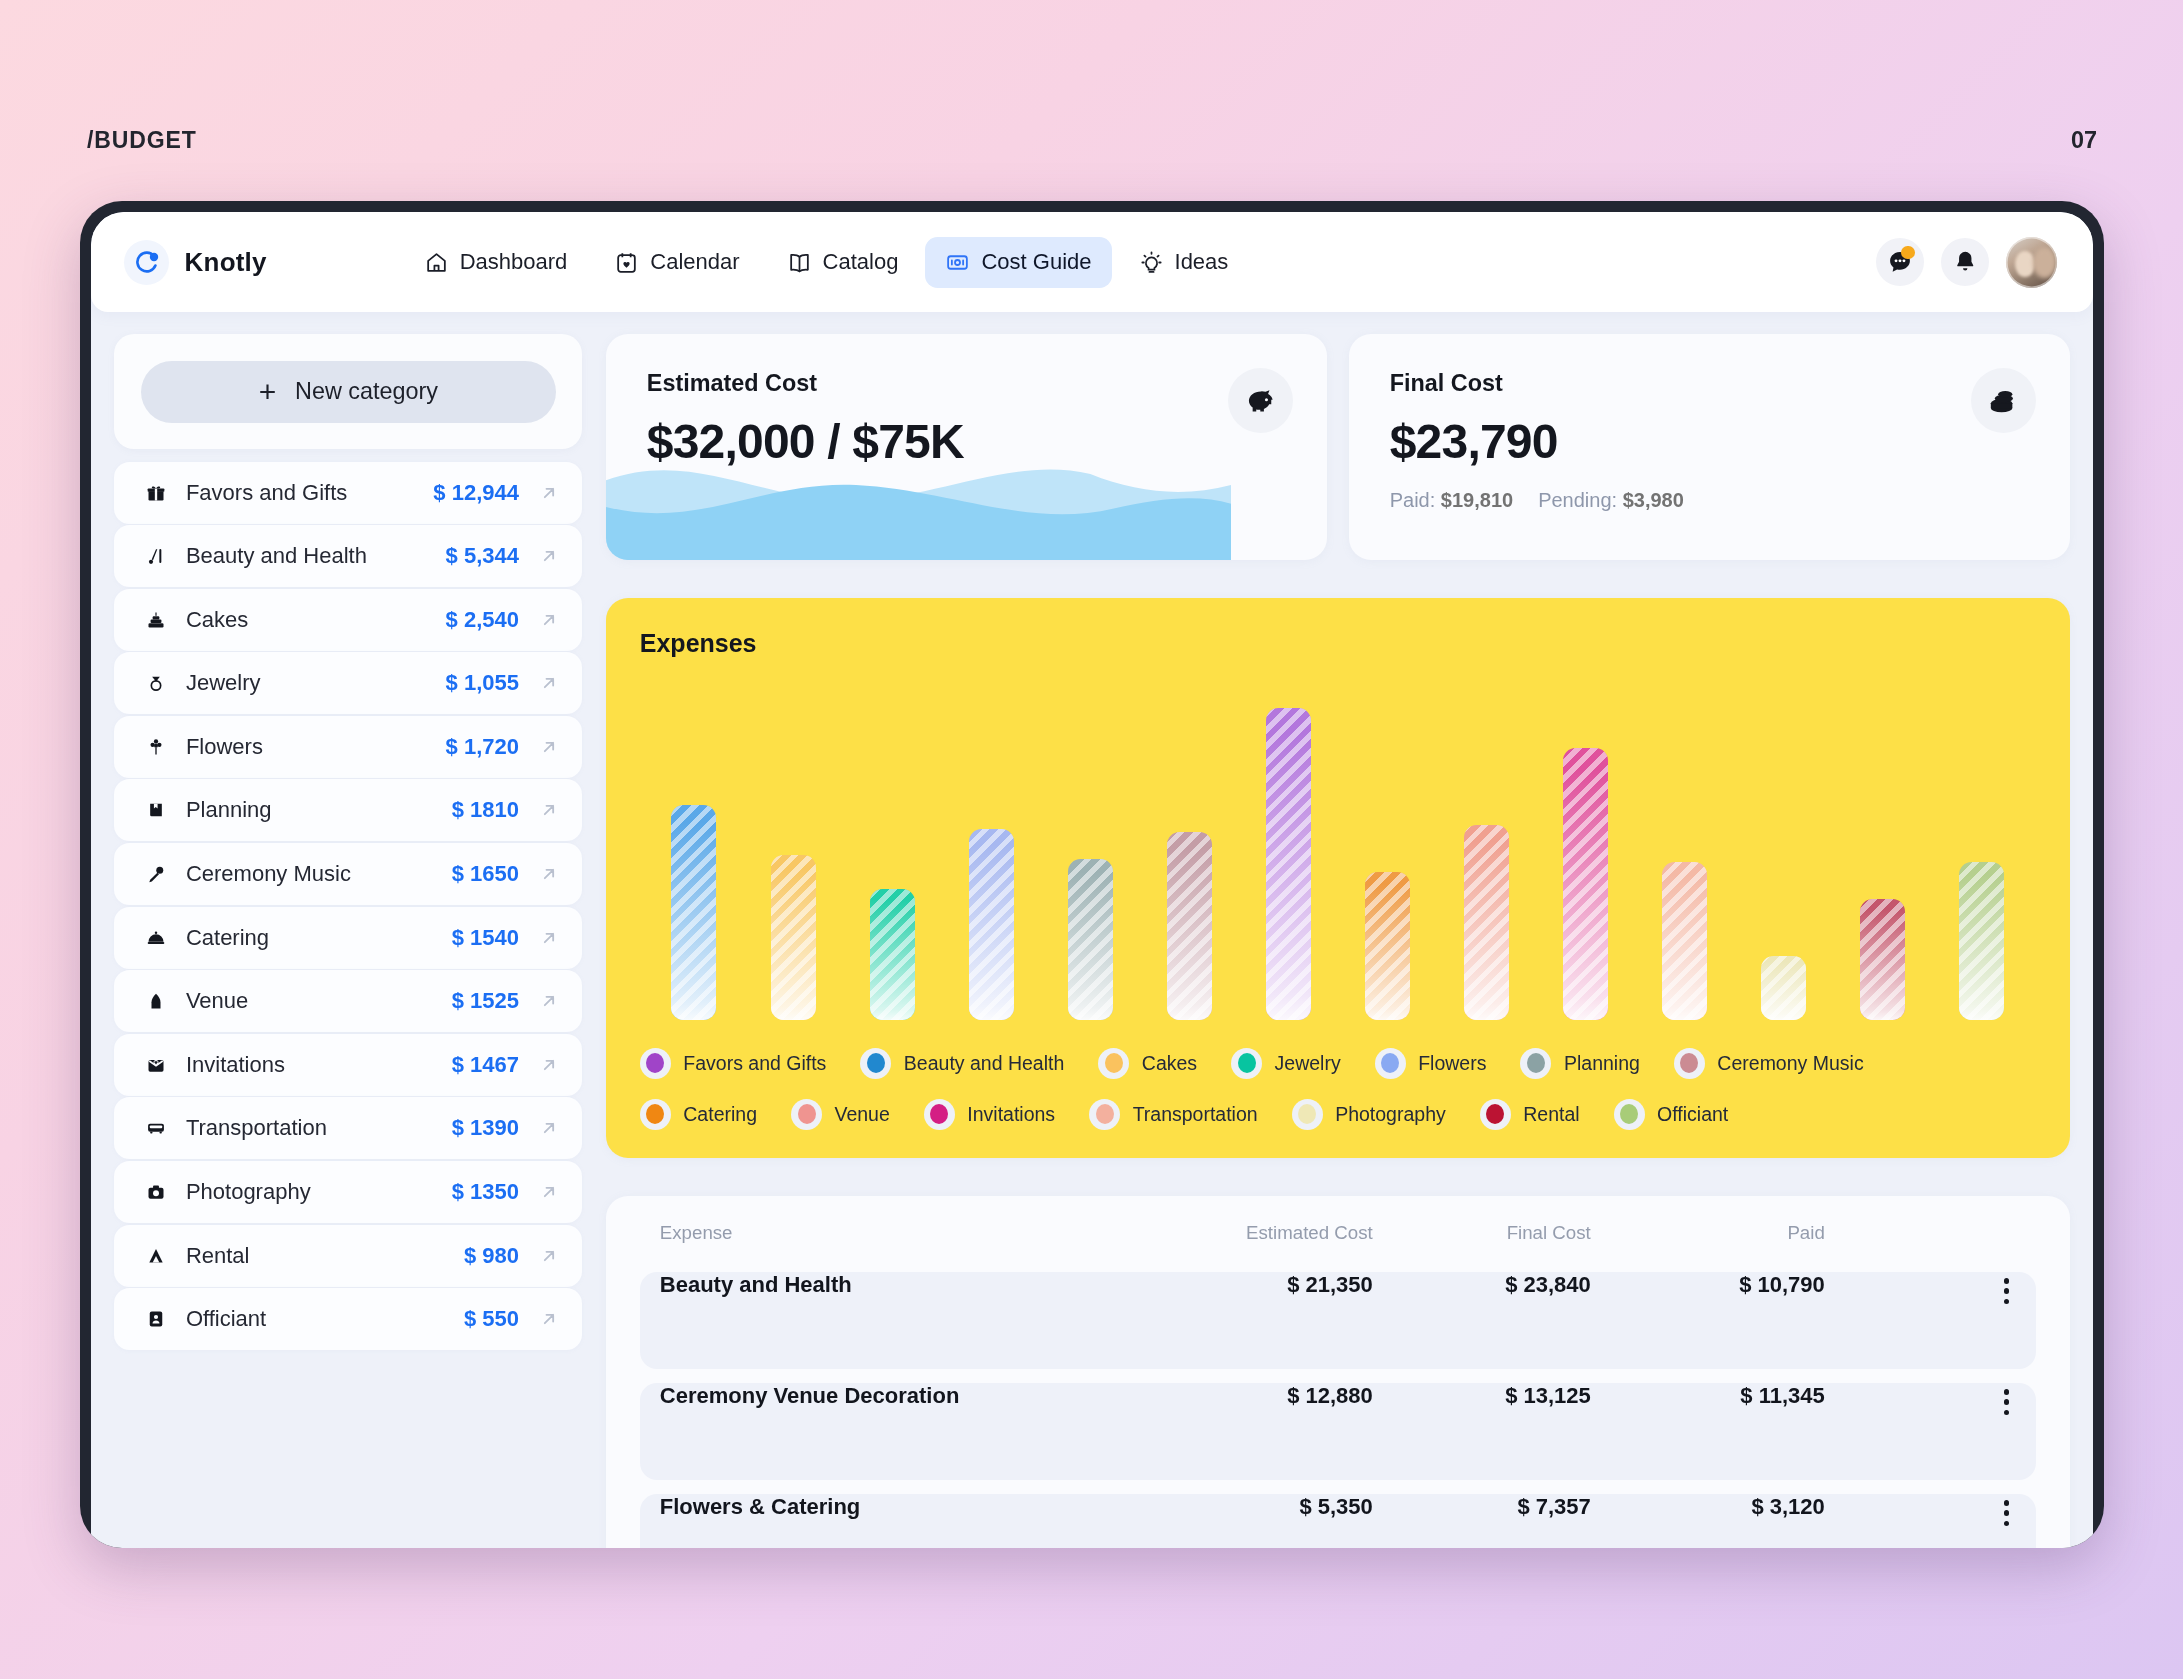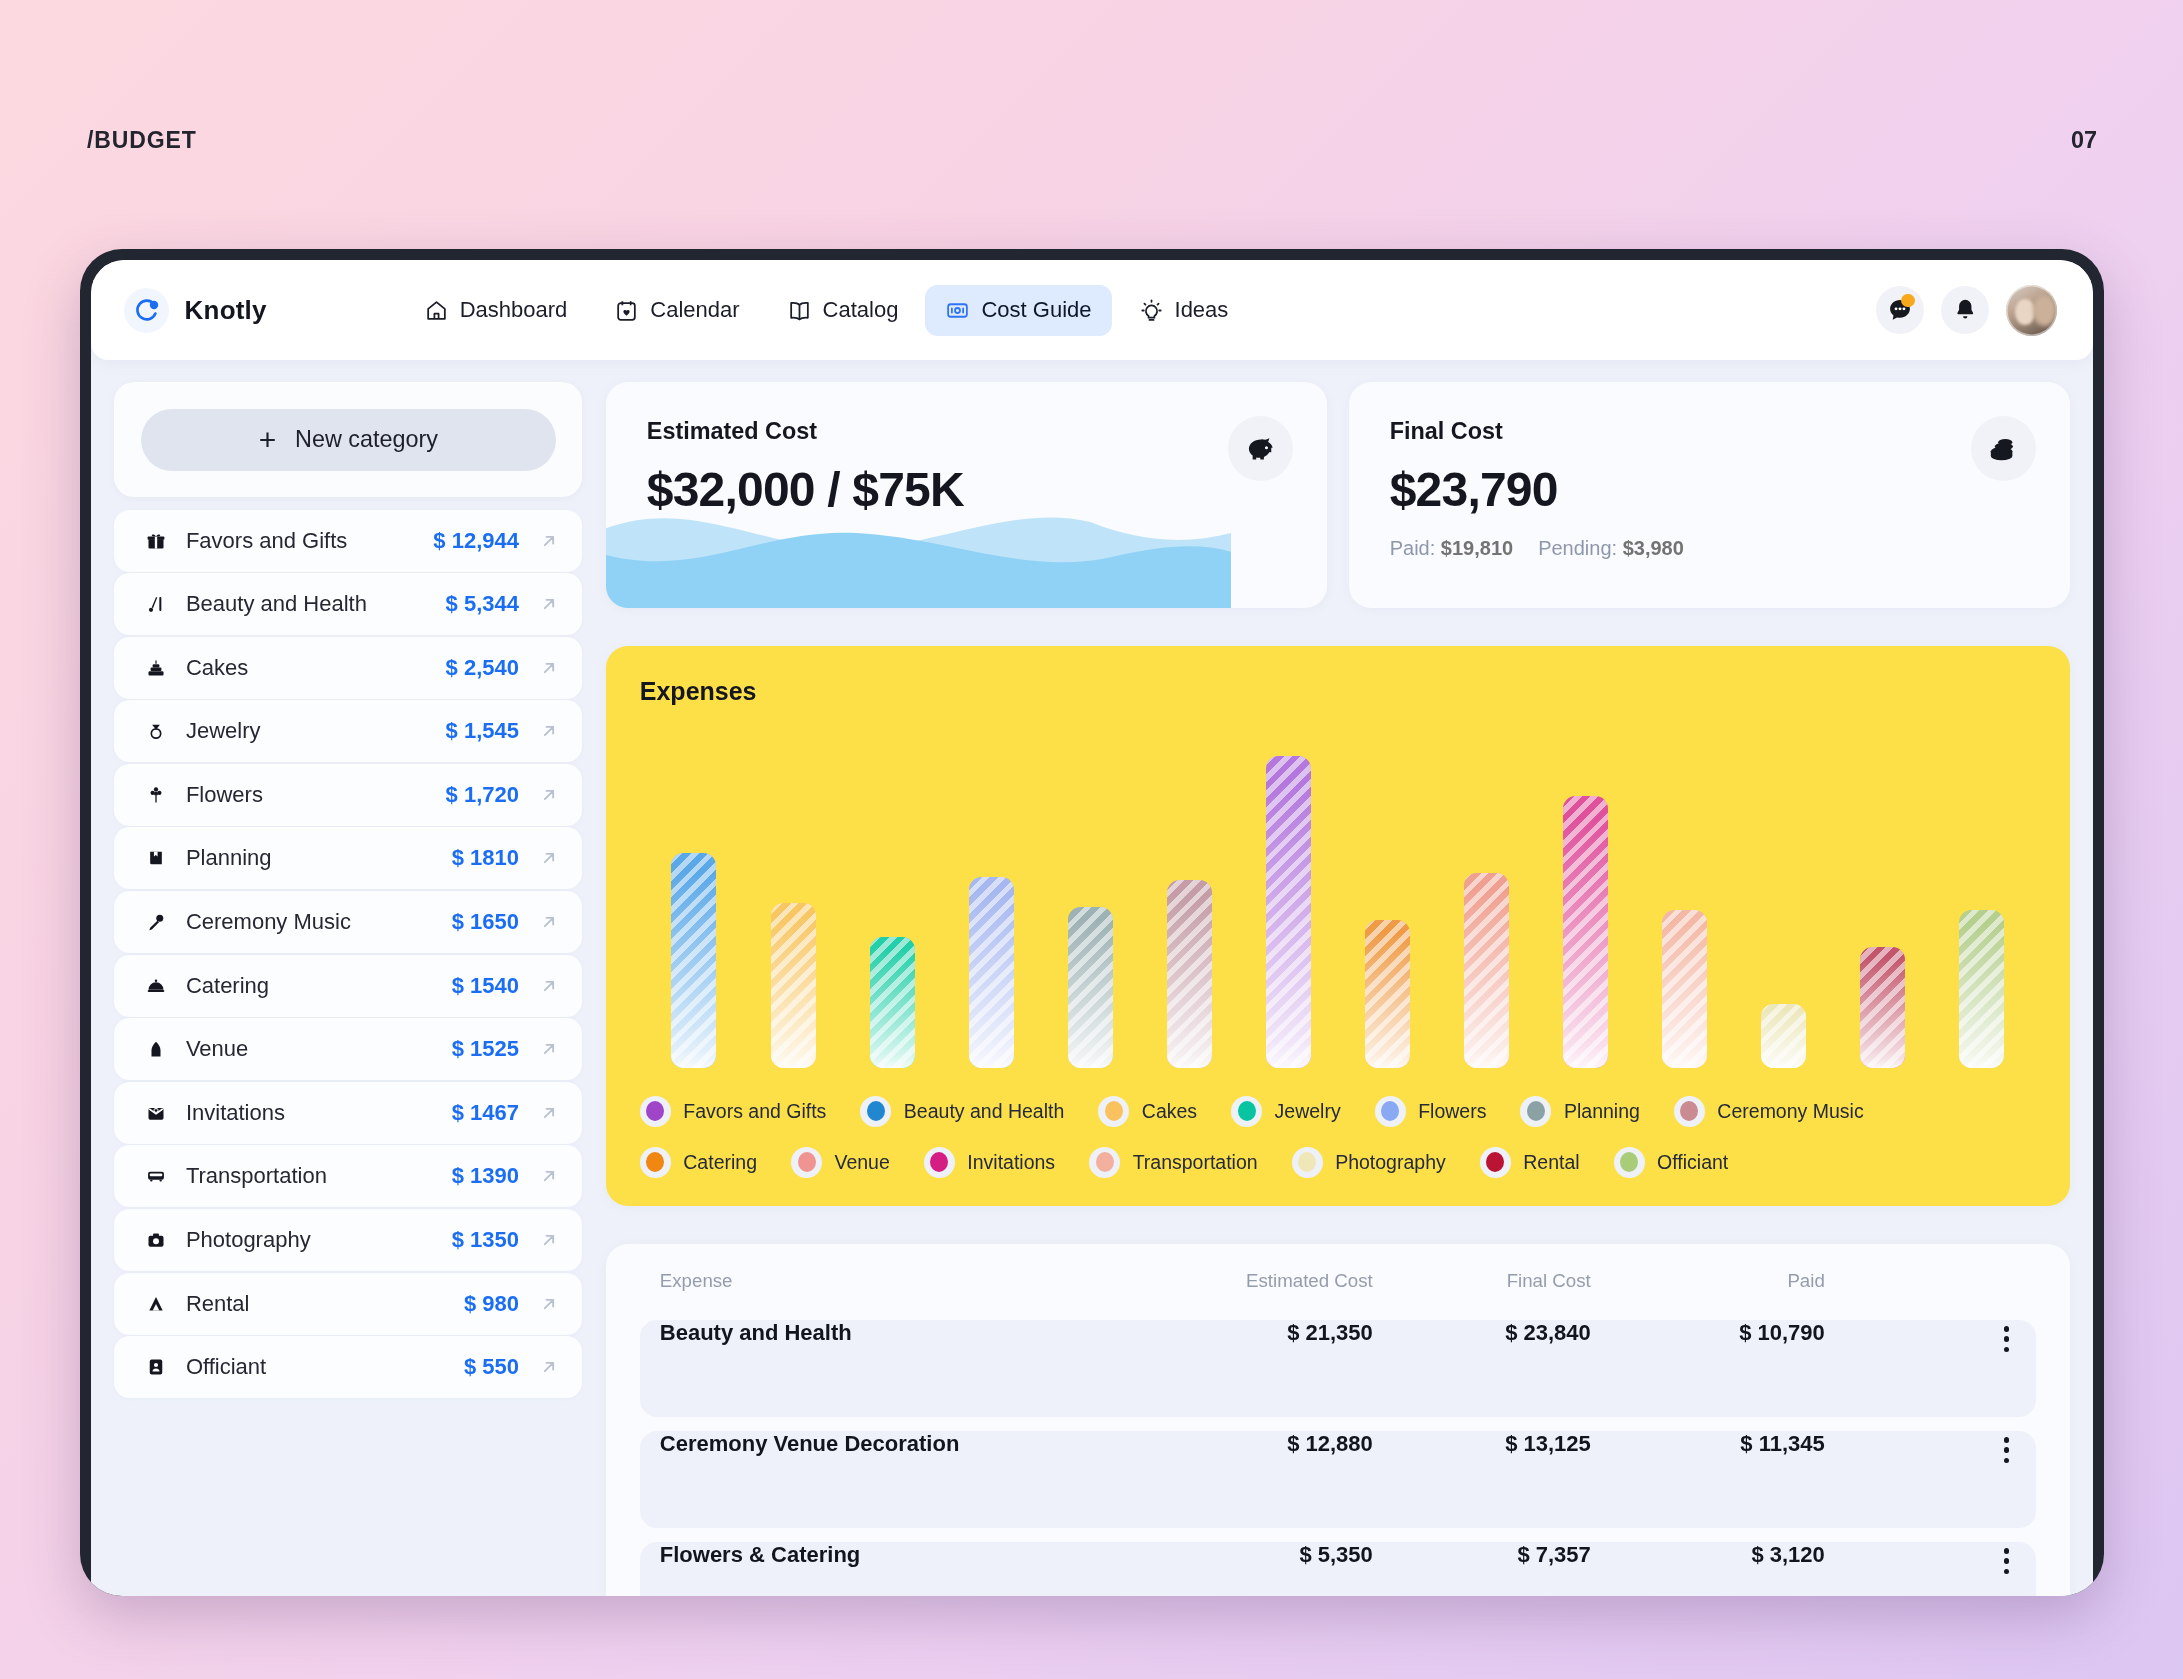--- a/index.html
+++ b/index.html
@@ -23,21 +23,20 @@
 
   
   .device {
     position: absolute; left: 80px; top: 201px;
     width: 2024px; height: 1347px;
     background: #222631;
     border-radius: 42px;
     padding: 11px 11px 0 11px;
     box-shadow: 0 20px 55px rgba(90,60,110,.28);
     overflow: hidden;
-    margin-top: 48px;
   }
   .screen {
     width: 100%; height: 100%;
     background: #eef1f9;
     border-radius: 33px 33px 0 0;
     overflow: hidden;
     position: relative;
   }
 
   
@@ -362,21 +361,21 @@
         </div>
 
         <div class="cat-row">
           <span class="cat-icon">
             <svg width="20" height="20" viewBox="0 0 24 24" fill="none" stroke="currentColor" stroke-width="2">
                   <circle cx="12" cy="15" r="5.6"></circle>
                   <path d="m12 8.8-2.6-3.4h5.2z" fill="currentColor"></path>
                 </svg>
           </span>
           <span class="cat-name">Jewelry</span>
-          <span class="cat-amt">$ 1,545</span>
+          <span class="cat-amt">$ 1,055</span>
           <span class="cat-arrow">
                 <svg width="20" height="20" viewBox="0 0 24 24" fill="none" stroke="currentColor" stroke-width="2.2" stroke-linecap="round" stroke-linejoin="round">
                   <path d="M7 17 17 7M9 7h8v8"></path>
                 </svg>
               </span>
         </div>
 
         <div class="cat-row">
           <span class="cat-icon">
             <svg width="20" height="20" viewBox="0 0 24 24" fill="currentColor">

